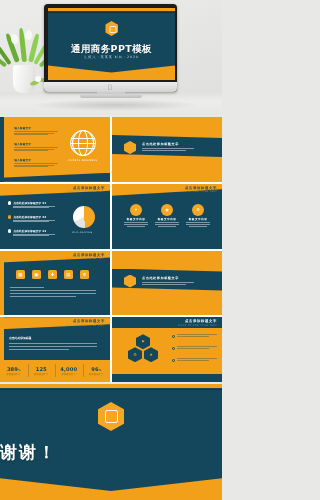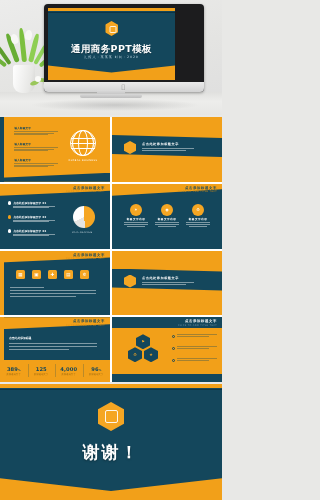--- a/index.html
+++ b/index.html
@@ -26,21 +26,21 @@
           background:linear-gradient(100deg,#ffffff,#e7e7e5 75%,#d6d6d4);
           border-radius:3px 3px 9px 9px; }
   .leaf { position:absolute; transform-origin:50% 100%; border-radius:60% 60% 4px 4px; }
   .bloom { position:absolute; width:7px; height:10px; background:#f7f7f5;
            border-radius:50% 50% 40% 40%; }
   .sprig { position:absolute; left:30px; top:74px; width:26px; height:16px; }
   .sprig i { position:absolute; background:#9ac75a; border-radius:60% 40%; }
   .sprig b { position:absolute; width:6px; height:6px; background:#fafaf8; border-radius:50%; }
 
   
-  .monitor { position:absolute; left:44px; top:4px; width:160px; height:88px; }
+  .monitor { position:absolute; left:44px; top:4px; width:133px; height:88px; }
   .mon-bezel { position:absolute; inset:0; background:#1c1c1e; border-radius:4px;
                box-shadow:0 1px 3px rgba(0,0,0,.35); }
   .mon-screen { position:absolute; left:4px; top:4px; width:127px; height:72px;
                 background:#14475c; overflow:hidden; }
   .mon-chin { position:absolute; left:0; bottom:0; width:100%; height:10px;
               background:linear-gradient(180deg,#ebebeb,#d3d3d3); border-radius:0 0 4px 4px; }
   .mon-logo { position:absolute; left:50%; bottom:2.2px; transform:translateX(-50%);
               width:5px; height:6px; color:#8d8d8d; font-size:6px; line-height:6px; }
   .mon-stand { position:absolute; left:50%; top:90px; transform:translateX(-50%);
                width:28px; height:5px; background:linear-gradient(180deg,#dcdcdc,#c2c2c2); }
@@ -130,21 +130,21 @@
   .thanks { position:absolute; left:0; top:384px; width:222px; height:116px;
             background:#14475c; overflow:hidden; }
   .th-top { position:absolute; left:0; top:0; width:100%; height:4px; background:#f2a019; }
   .th-topline { position:absolute; left:0; top:5px; width:100%; height:1px; background:#0d3445; }
   .th-hex { position:absolute; left:50%; top:18px; transform:translateX(-50%);
             width:26px; height:29px; background:#f5a623;
             clip-path:polygon(50% 0,100% 25%,100% 75%,50% 100%,0 75%,0 25%);
             display:flex; align-items:center; justify-content:center; }
   .th-hex::after { content:""; position:absolute; width:11px; height:11px;
                    border:1.2px solid #fff; border-radius:2px; opacity:.9; }
-  .th-txt { position:absolute; left:0; top:57px; width:100%; text-align:center; color:#fff;
+  .th-txt { position:absolute; left:0; top:57px; width:100%; text-align:left; color:#fff;
             font-size:17px; font-weight:bold; letter-spacing:2px;
             text-shadow:0 1px 2px rgba(0,0,0,.35); }
   .th-wave { position:absolute; left:0; bottom:0; width:100%; height:28px; background:#f2a019;
              clip-path:polygon(0 22%,50% 68%,100% 22%,100% 100%,0 100%); }
 </style>
 </head>
 <body>
 
 <div class="page">
 

